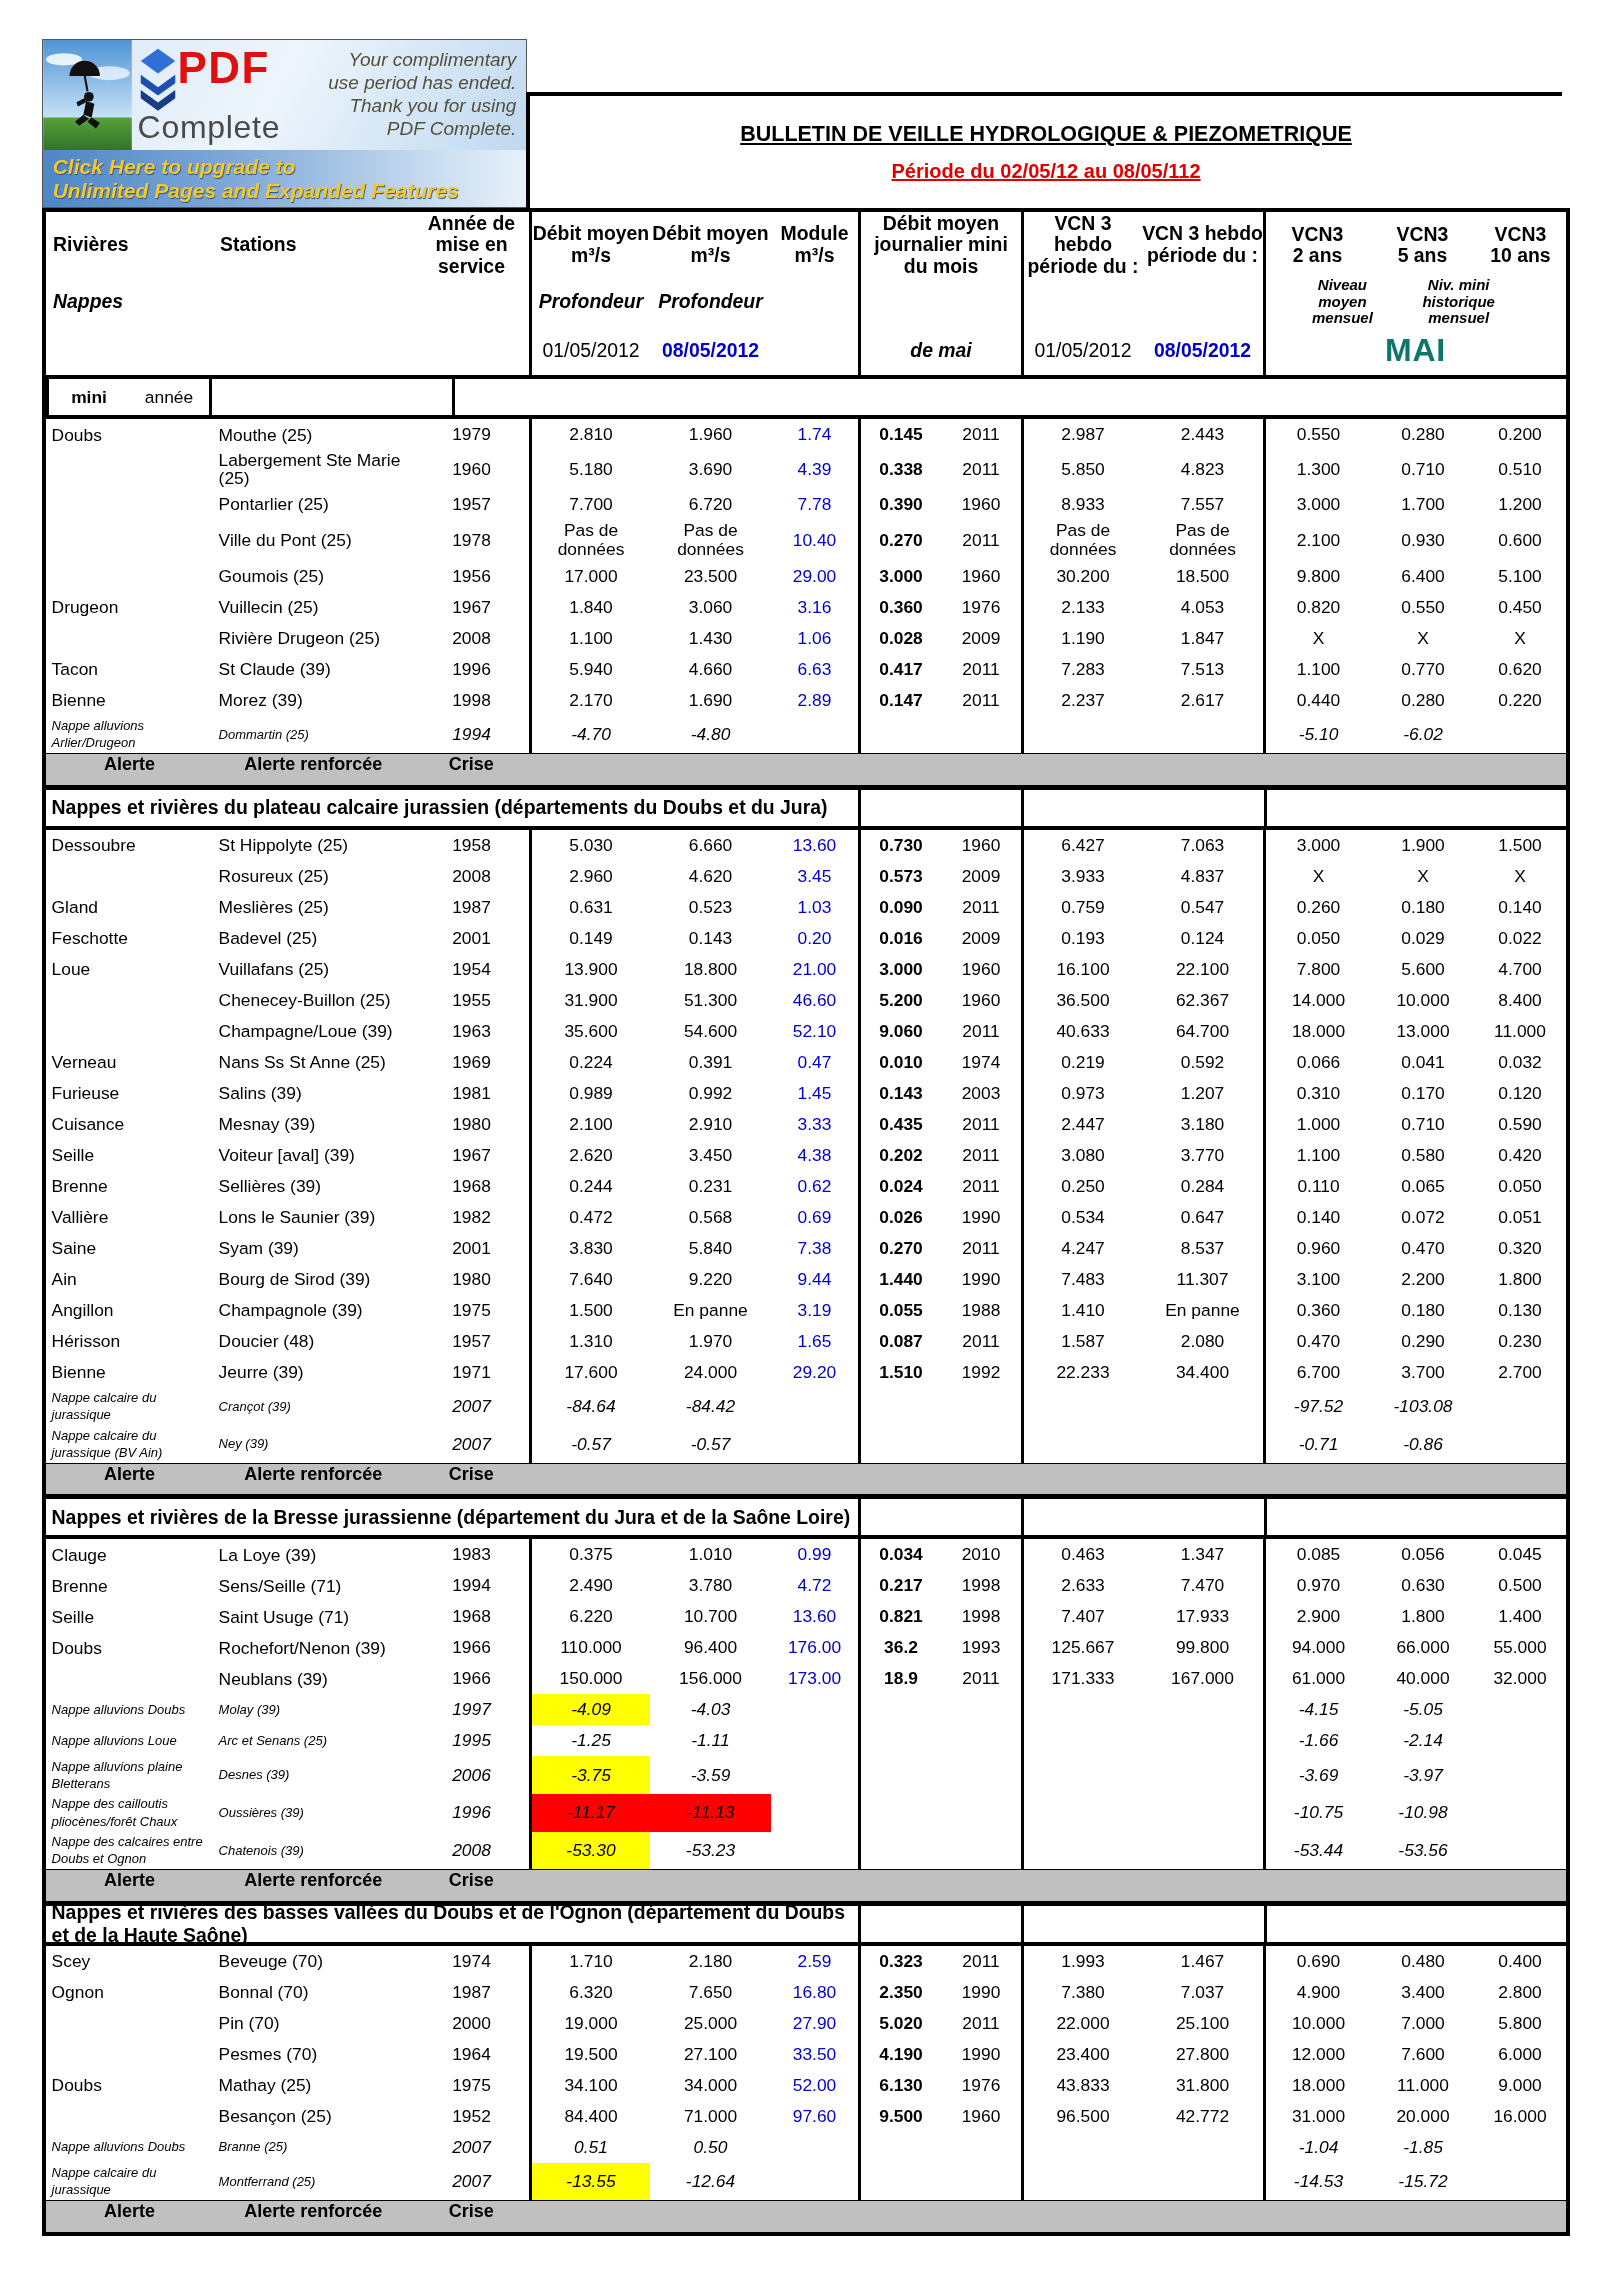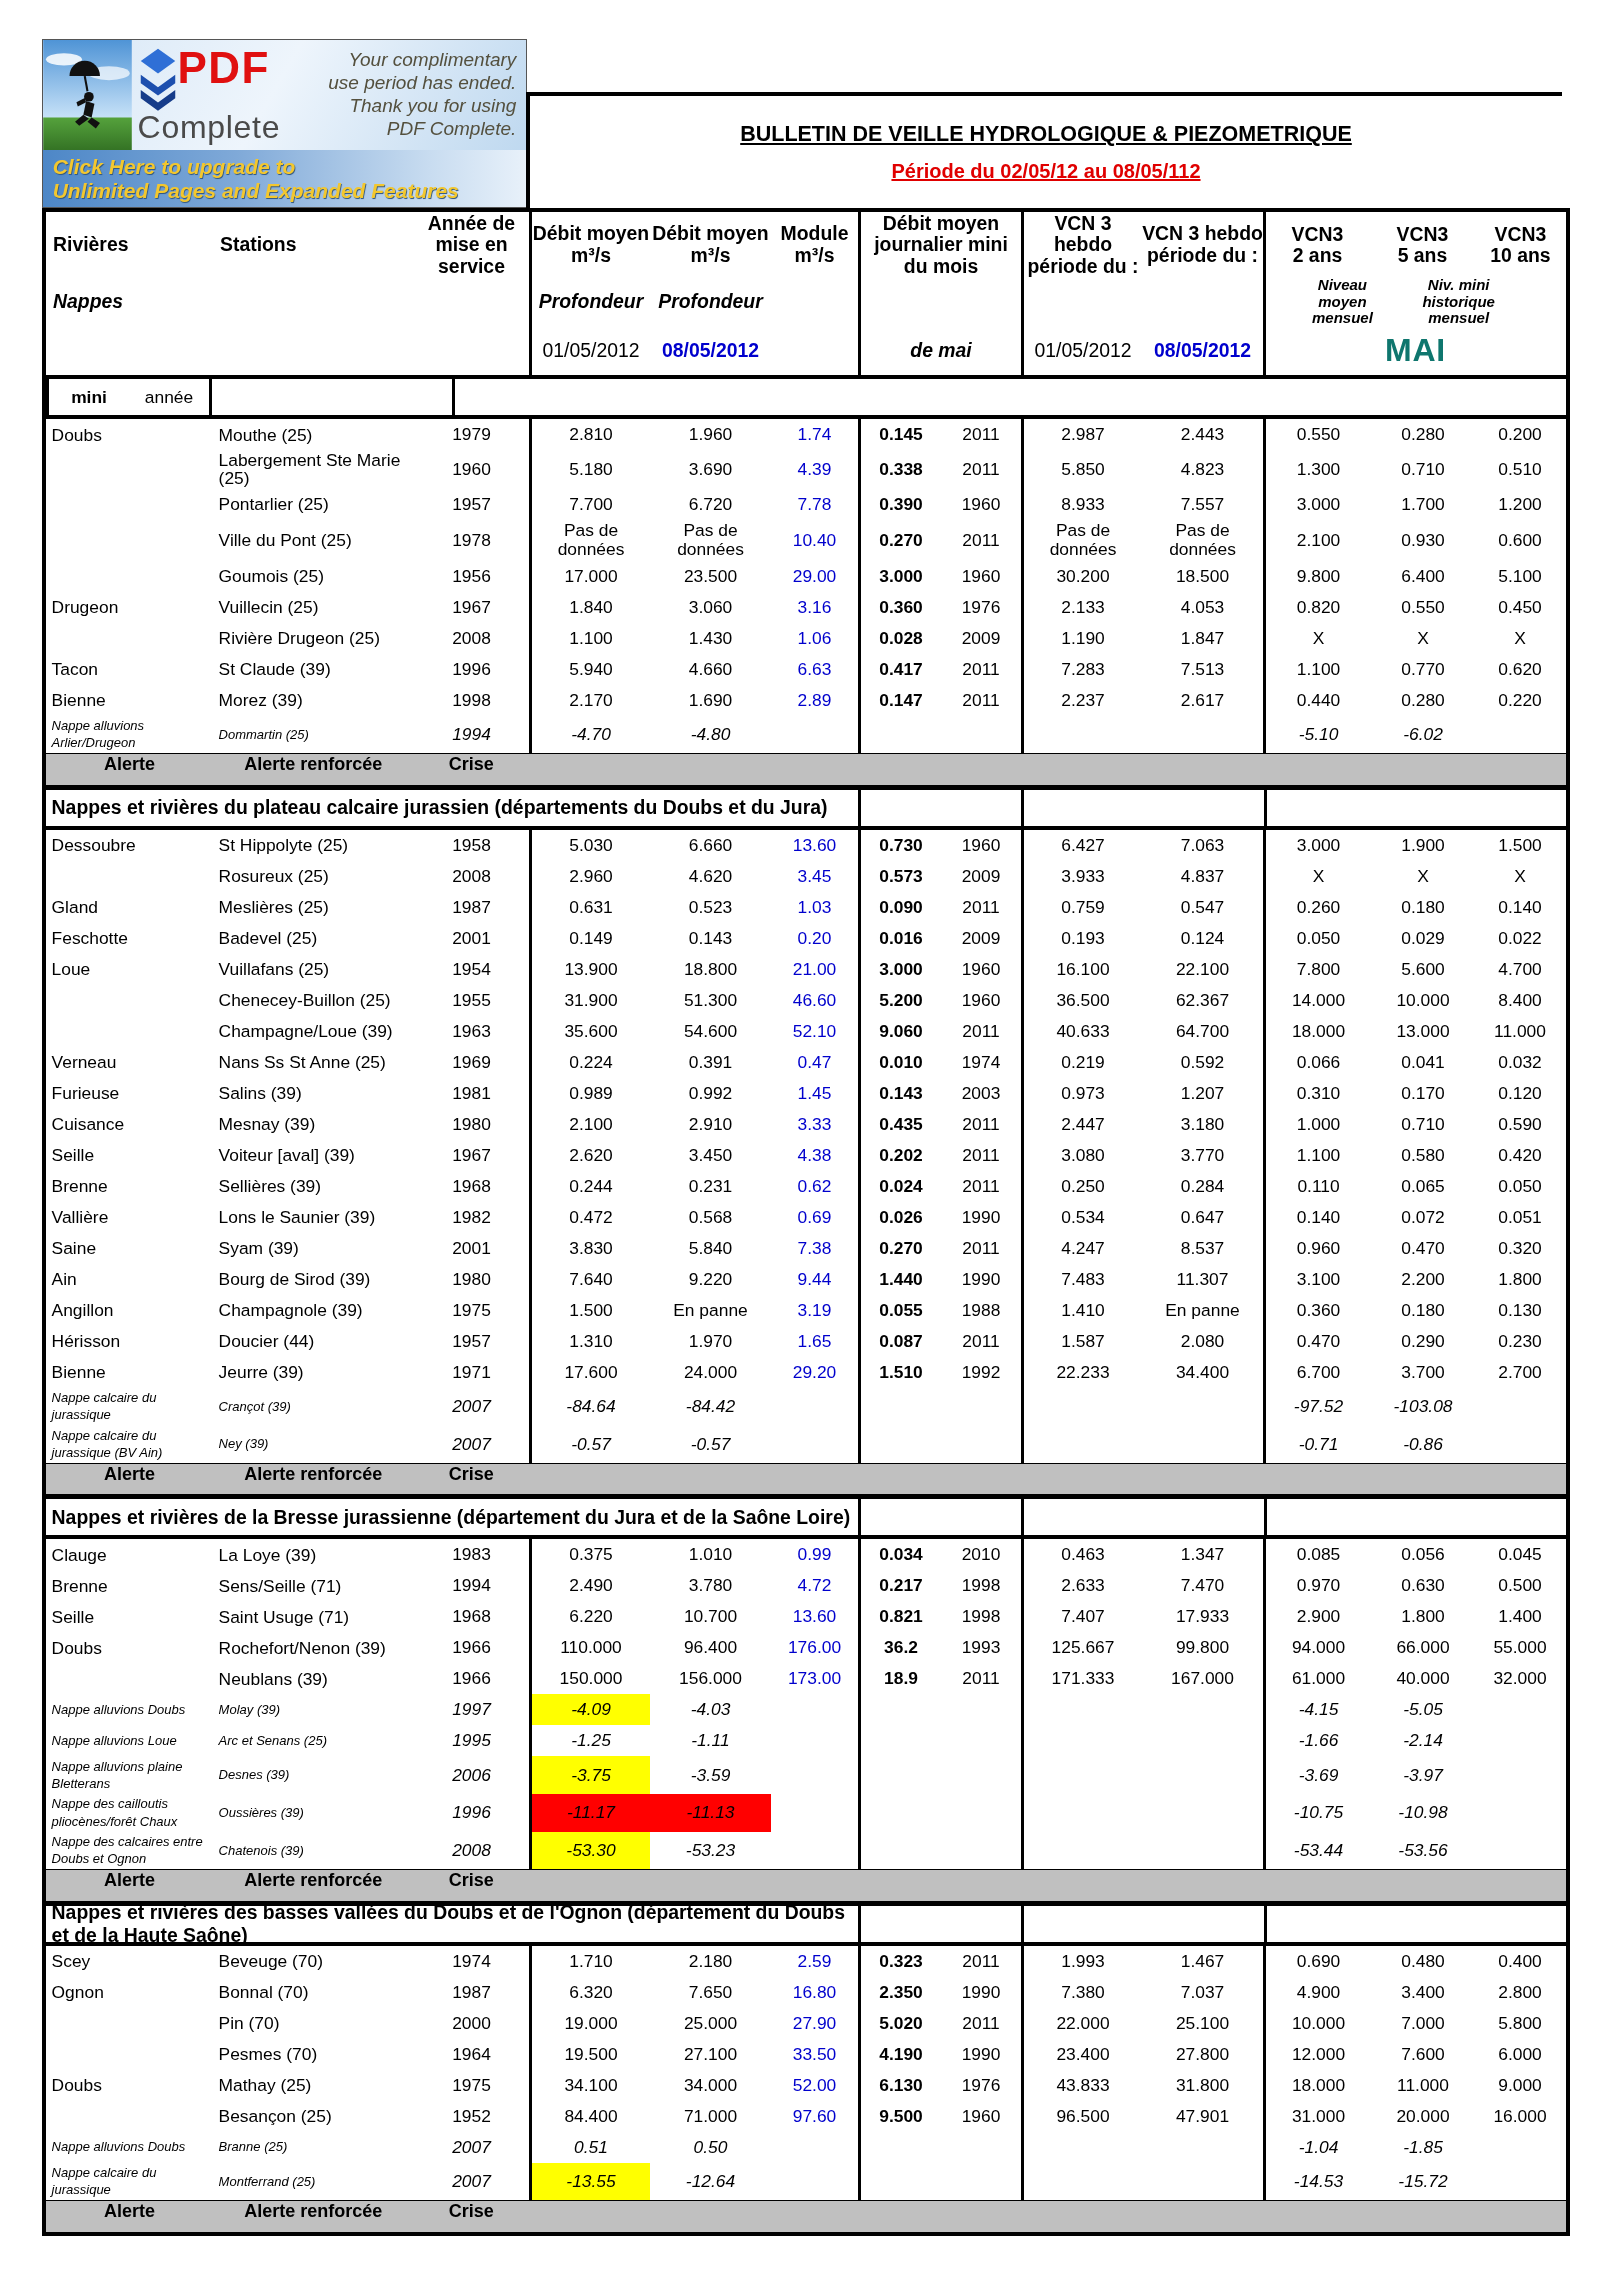--- a/index.html
+++ b/index.html
@@ -657,21 +657,21 @@
             <div class="cell w6 gb boldv">0.055</div>
             <div class="cell w7">1988</div>
             <div class="cell w8 gb">1.410</div>
             <div class="cell w9">En panne</div>
             <div class="cell w10 gb">0.360</div>
             <div class="cell w11">0.180</div>
             <div class="cell w12">0.130</div>
           </div>
           <div class="trow">
             <div class="cell w0 left">Hérisson</div>
-            <div class="cell w1 left">Doucier (44)</div>
+            <div class="cell w1 left">Doucier (48)</div>
             <div class="cell w2">1957</div>
             <div class="cell w3 gb">1.310</div>
             <div class="cell w4">1.970</div>
             <div class="cell w5 bluev">1.65</div>
             <div class="cell w6 gb boldv">0.087</div>
             <div class="cell w7">2011</div>
             <div class="cell w8 gb">1.587</div>
             <div class="cell w9">2.080</div>
             <div class="cell w10 gb">0.470</div>
             <div class="cell w11">0.290</div>
@@ -986,21 +986,21 @@
           <div class="trow">
             <div class="cell w0 left"></div>
             <div class="cell w1 left">Besançon (25)</div>
             <div class="cell w2">1952</div>
             <div class="cell w3 gb">84.400</div>
             <div class="cell w4">71.000</div>
             <div class="cell w5 bluev">97.60</div>
             <div class="cell w6 gb boldv">9.500</div>
             <div class="cell w7">1960</div>
             <div class="cell w8 gb">96.500</div>
-            <div class="cell w9">47.901</div>
+            <div class="cell w9">42.772</div>
             <div class="cell w10 gb">31.000</div>
             <div class="cell w11">20.000</div>
             <div class="cell w12">16.000</div>
           </div>
           <div class="trow itr">
             <div class="cell w0 left">Nappe alluvions Doubs</div>
             <div class="cell w1 left">Branne (25)</div>
             <div class="cell w2">2007</div>
             <div class="cell w3 gb">0.51</div>
             <div class="cell w4">0.50</div>

